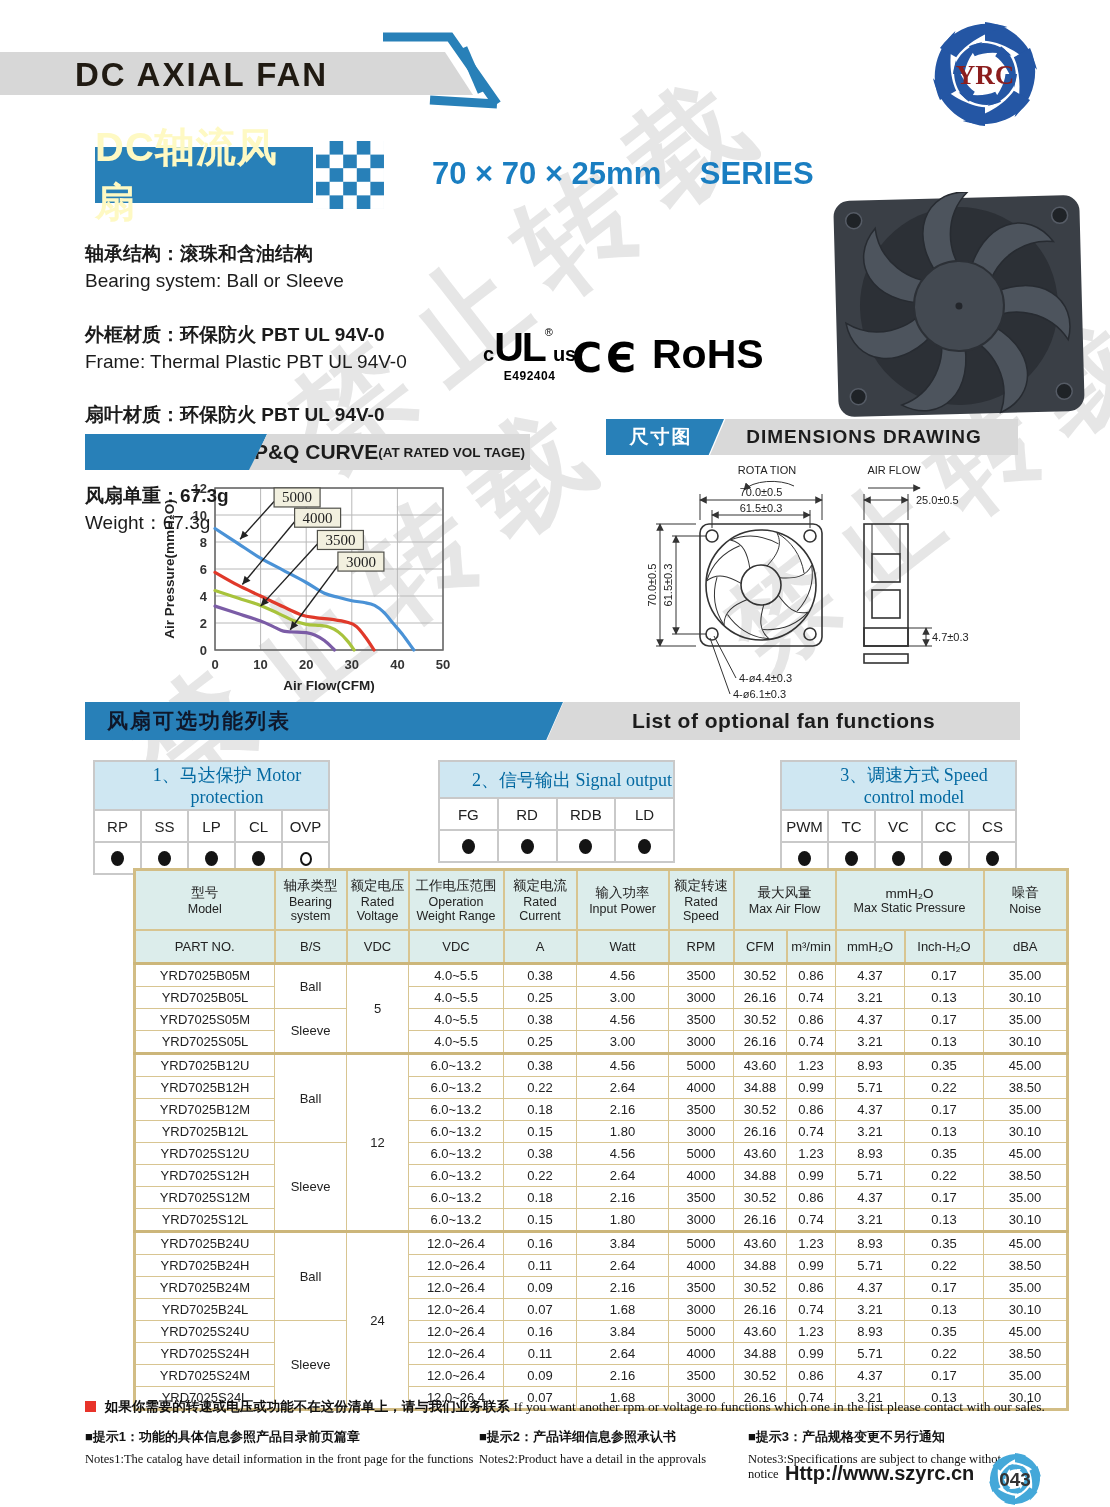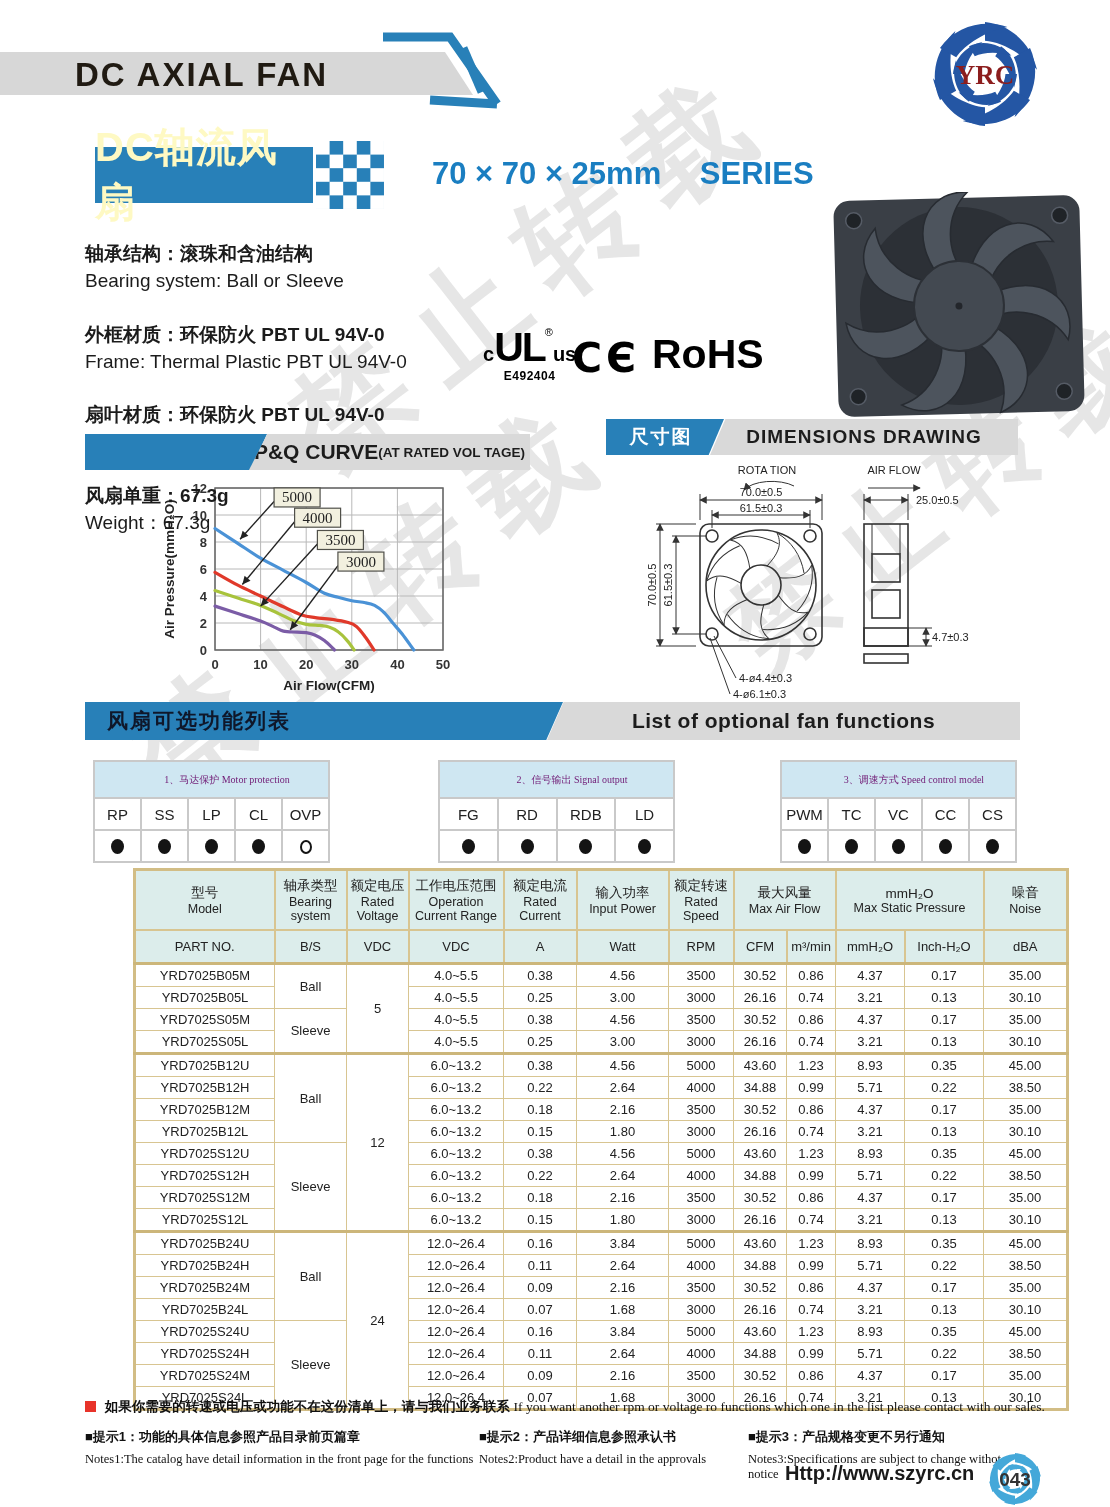--- a/index.html
+++ b/index.html
@@ -89,21 +89,21 @@
   #dim-svg{left:632px;top:458px;z-index:1;}
   #dim-svg .ln{fill:none;stroke:#333;stroke-width:1.6px;}
   #dim-svg .lt{stroke:#333;stroke-width:1px;fill:none;}
   #dim-svg .dt{font:11px "Liberation Sans",sans-serif;fill:#222;}
 
   
   .fn-host{top:760px;z-index:2;}
   .fn-table{border-collapse:collapse;width:237px;table-layout:fixed;}
   .fn-table td{border:2px solid #c9c9c9;background:#fff;text-align:center;}
   .fn-title{background:#cfe7f2 !important;font-family:"Liberation Serif",serif;
-            font-size:10px;height:33px;color:#701a75;padding-left:32px;}
+            font-size:18px;height:33px;color:#0369a1;padding-left:32px;}
   .fn-label{font-size:15px;height:28px;color:#222;}
   .fn-dotcell{height:28px;}
   .dot{display:inline-block;width:13px;height:15px;background:#141414;border-radius:50%;vertical-align:middle;}
   .dot.hollow{background:#fff;border:2px solid #141414;width:12px;height:14px;box-sizing:border-box;}
 
   
   #spec-table-host{left:85px;top:868px;z-index:2;padding-left:48px;}
   #spec-table{border-collapse:collapse;table-layout:fixed;width:933px;
               border:3px solid #d2bd85;}
   #spec-table th{border:2px solid #d8c591;background:#dcedeb;font-weight:400;color:#222;}
@@ -484,21 +484,21 @@
             <th class="h1">
               <div class="cn">轴承类型</div>
               <div class="en">Bearing system</div>
             </th>
             <th class="h1">
               <div class="cn">额定电压</div>
               <div class="en">Rated Voltage</div>
             </th>
             <th class="h1">
               <div class="cn">工作电压范围</div>
-              <div class="en">Operation Current Range</div>
+              <div class="en">Operation Weight Range</div>
             </th>
             <th class="h1">
               <div class="cn">额定电流</div>
               <div class="en">Rated Current</div>
             </th>
             <th class="h1">
               <div class="cn">输入功率</div>
               <div class="en">Input Power</div>
             </th>
             <th class="h1">

